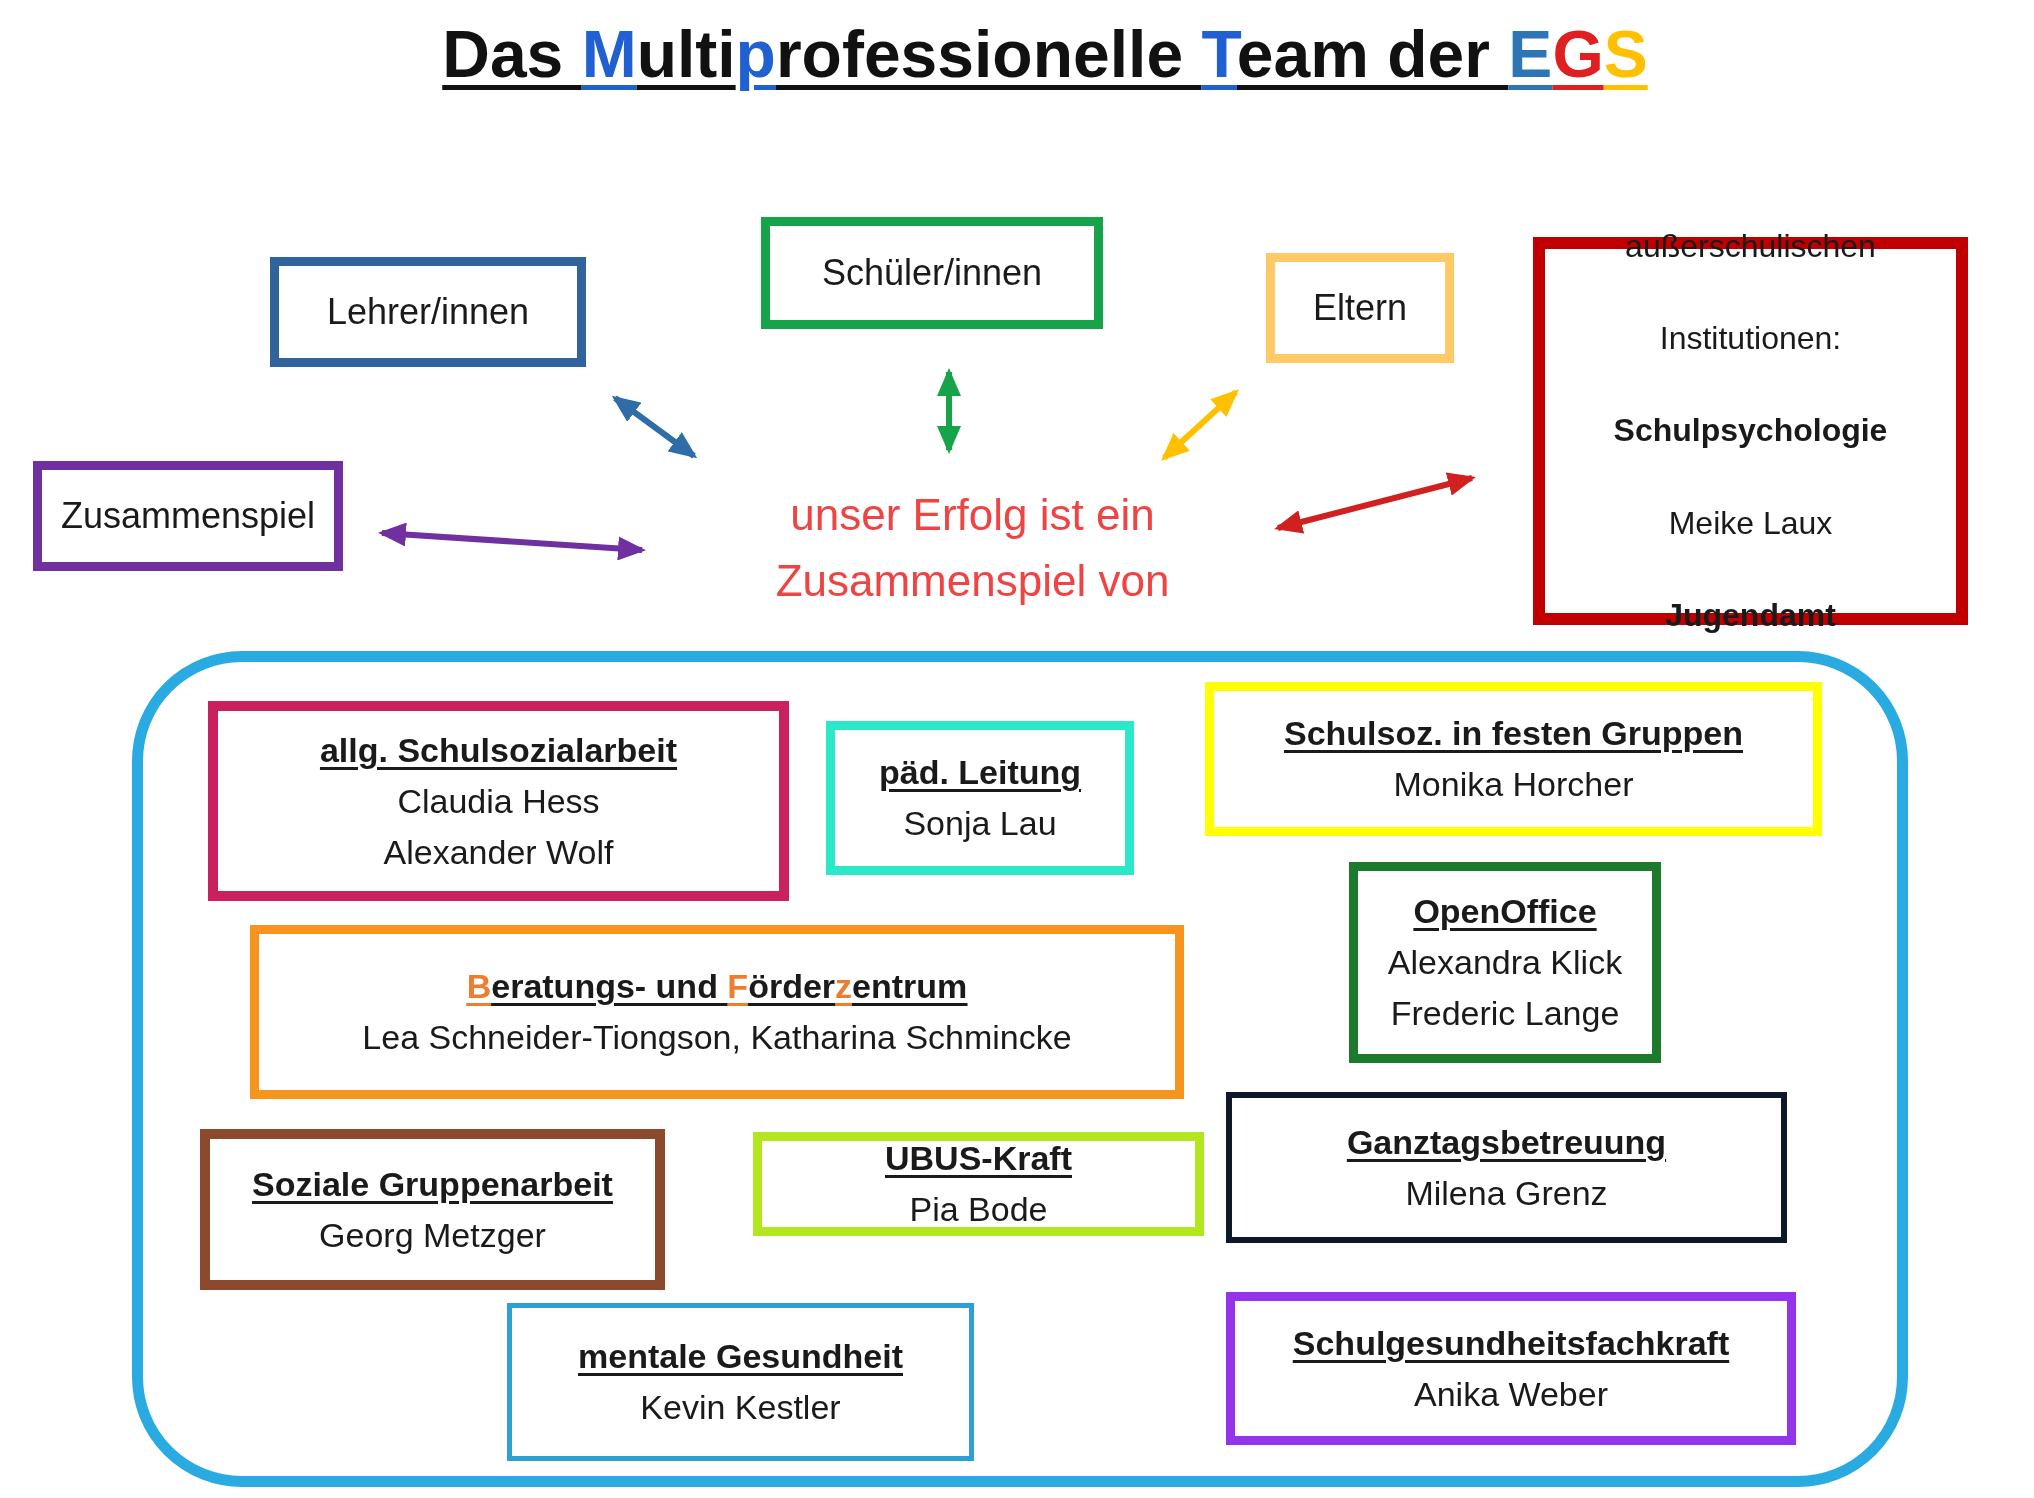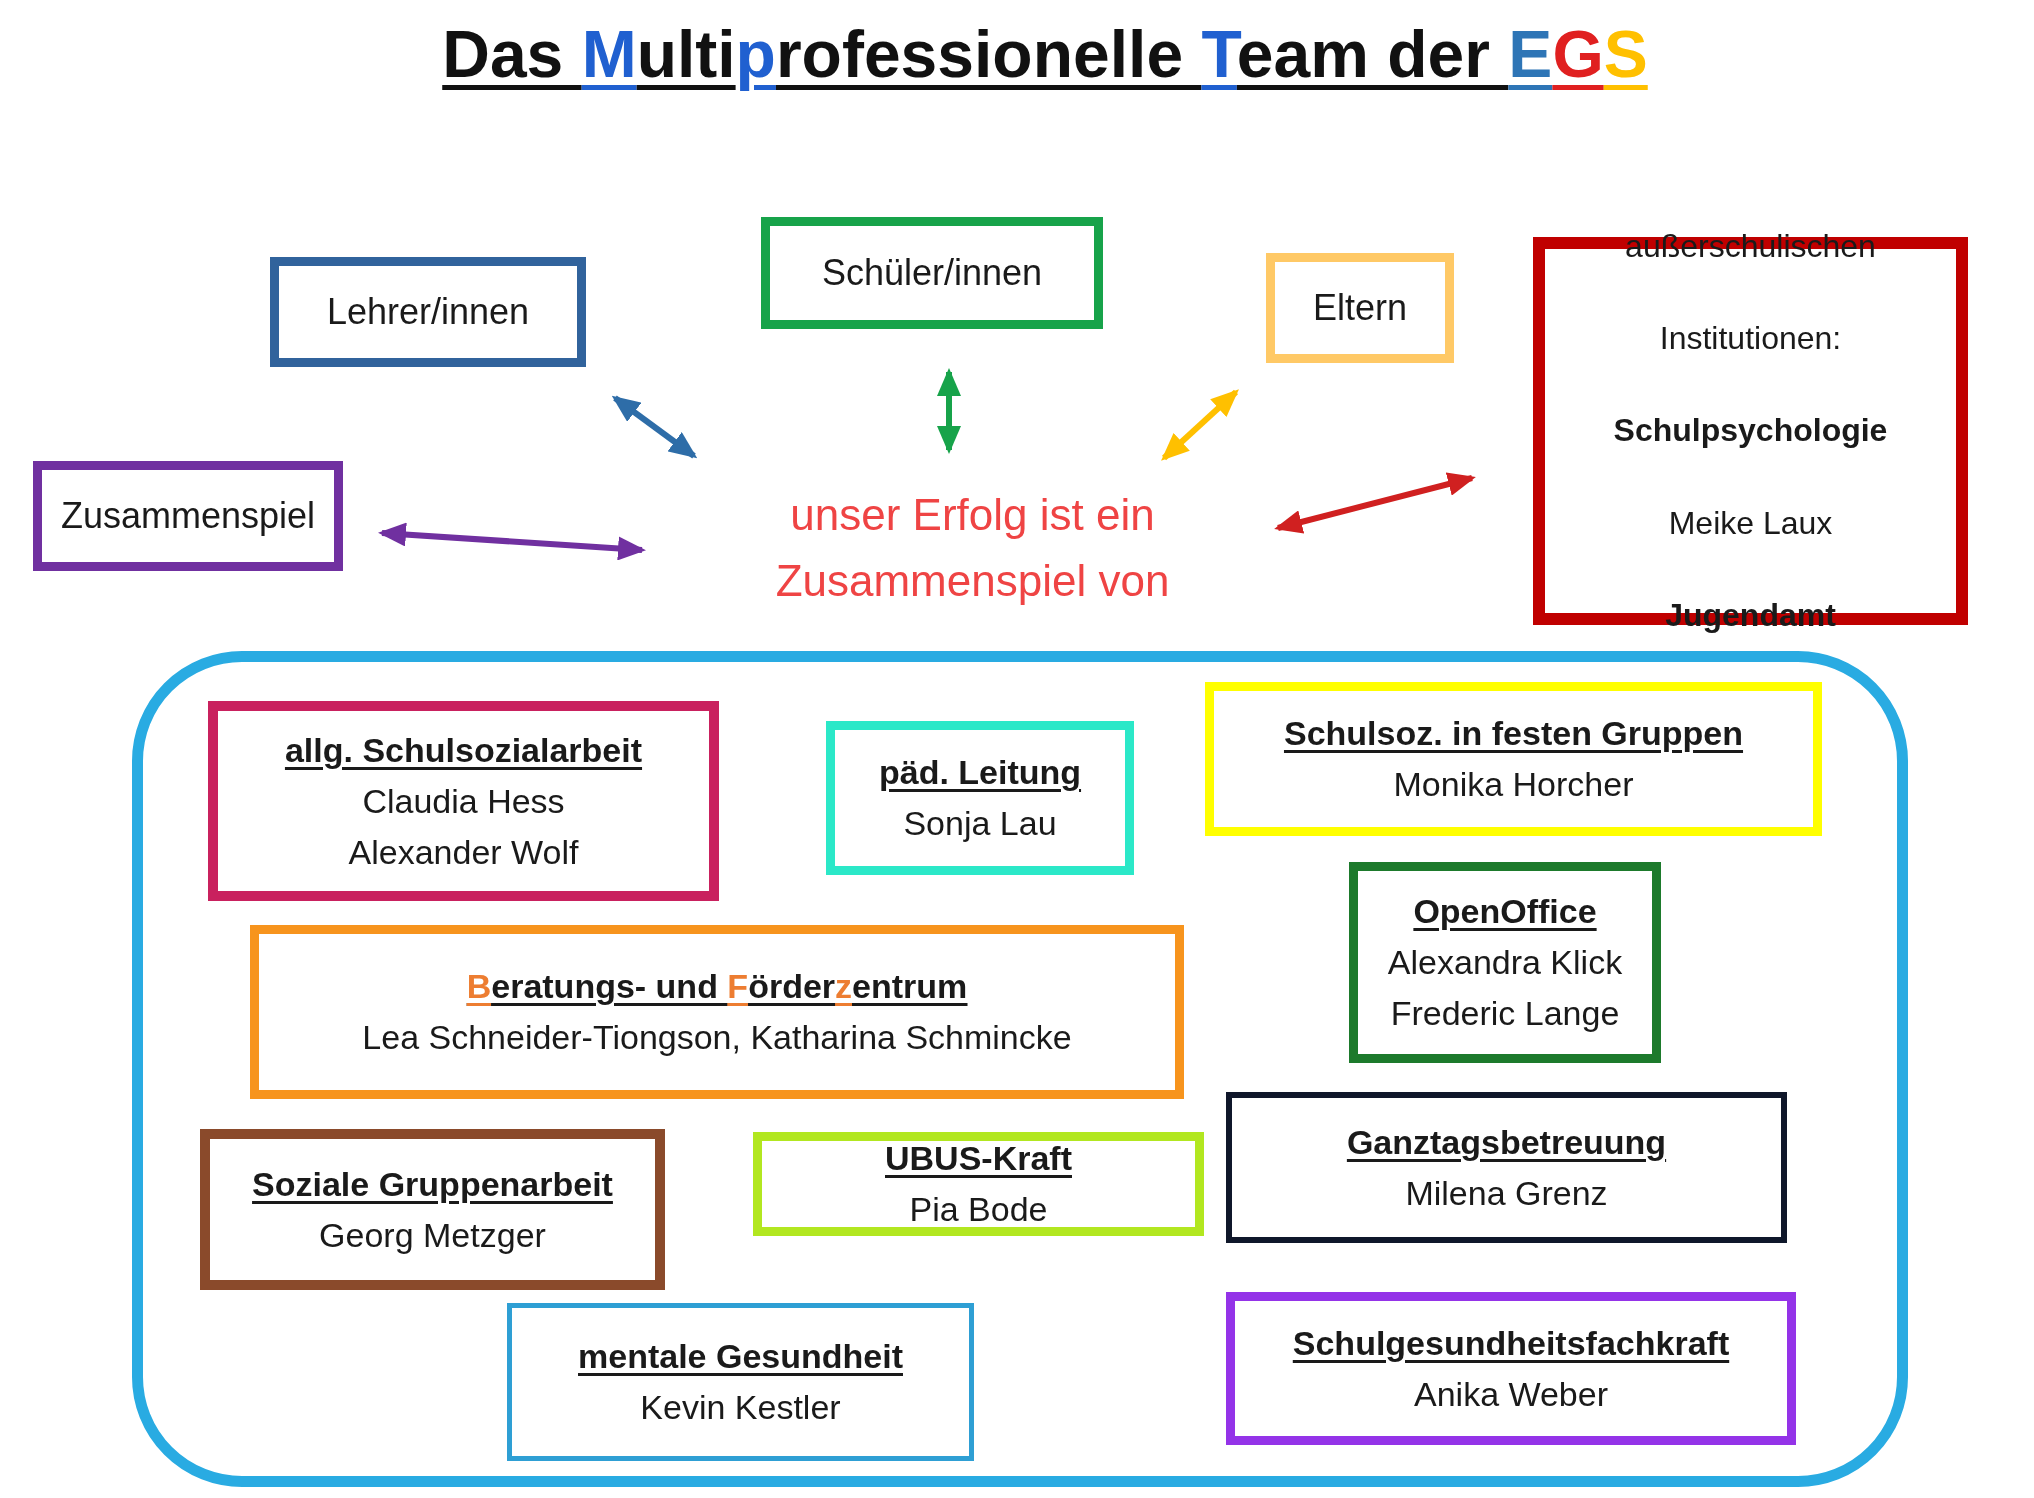--- a/index.html
+++ b/index.html
@@ -74,21 +74,21 @@
     position: absolute;
     background: #ffffff;
     display: flex; flex-direction: column; align-items: center; justify-content: center;
     text-align: center;
     font-size: 34px; line-height: 1.5;
     color: #1a1a1a;
   }
   .tbox-title { font-weight: bold; text-decoration: underline; text-underline-offset: 5px; text-decoration-thickness: 3px; }
   .tbox-title span { text-decoration: underline; text-underline-offset: 5px; text-decoration-thickness: 3px; }
 
-  #tbox-0 { left: 208px;  top: 701px;  width: 511px; height: 200px; border: 10px solid #C9215E; }
+  #tbox-0 { left: 208px;  top: 701px;  width: 581px; height: 200px; border: 10px solid #C9215E; }
   #tbox-1 { left: 826px;  top: 721px;  width: 308px; height: 154px; border: 9px  solid #2BE8C8; }
   #tbox-2 { left: 1205px; top: 682px;  width: 617px; height: 154px; border: 9px  solid #FFFF00; }
   #tbox-3 { left: 250px;  top: 925px;  width: 934px; height: 174px; border: 9px  solid #F7941D; }
   #tbox-4 { left: 1349px; top: 862px;  width: 312px; height: 201px; border: 9px  solid #1D7A2C; }
   #tbox-5 { left: 200px;  top: 1129px; width: 465px; height: 161px; border: 10px solid #8A4A2B; }
   #tbox-6 { left: 753px;  top: 1132px; width: 451px; height: 104px; border: 9px  solid #B2E720; }
   #tbox-7 { left: 1226px; top: 1092px; width: 561px; height: 151px; border: 6px solid #0f172a; }
   #tbox-8 { left: 507px;  top: 1303px; width: 467px; height: 158px; border: 5px  solid #2E9FD4; }
   #tbox-9 { left: 1226px; top: 1292px; width: 570px; height: 153px; border: 9px  solid #9433E8; }
 </style>

